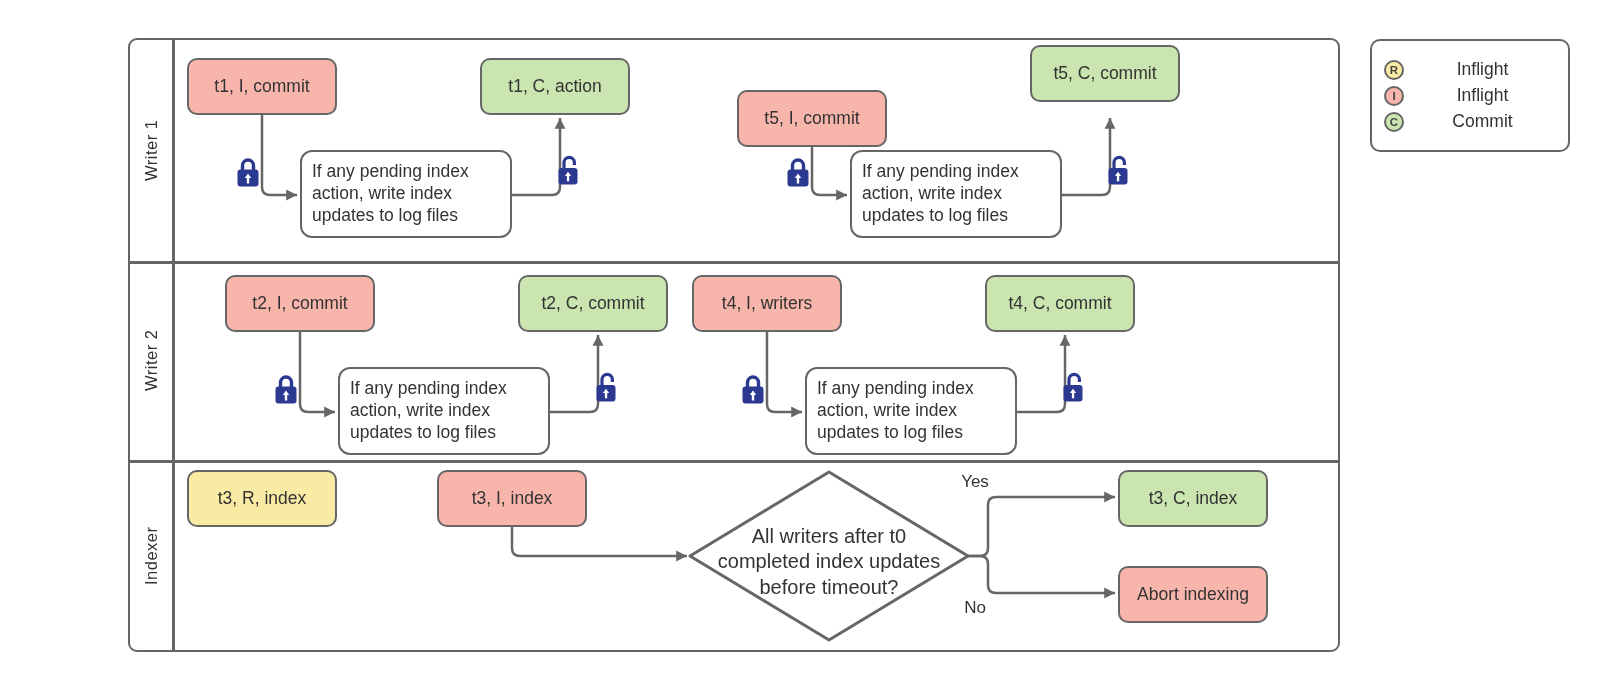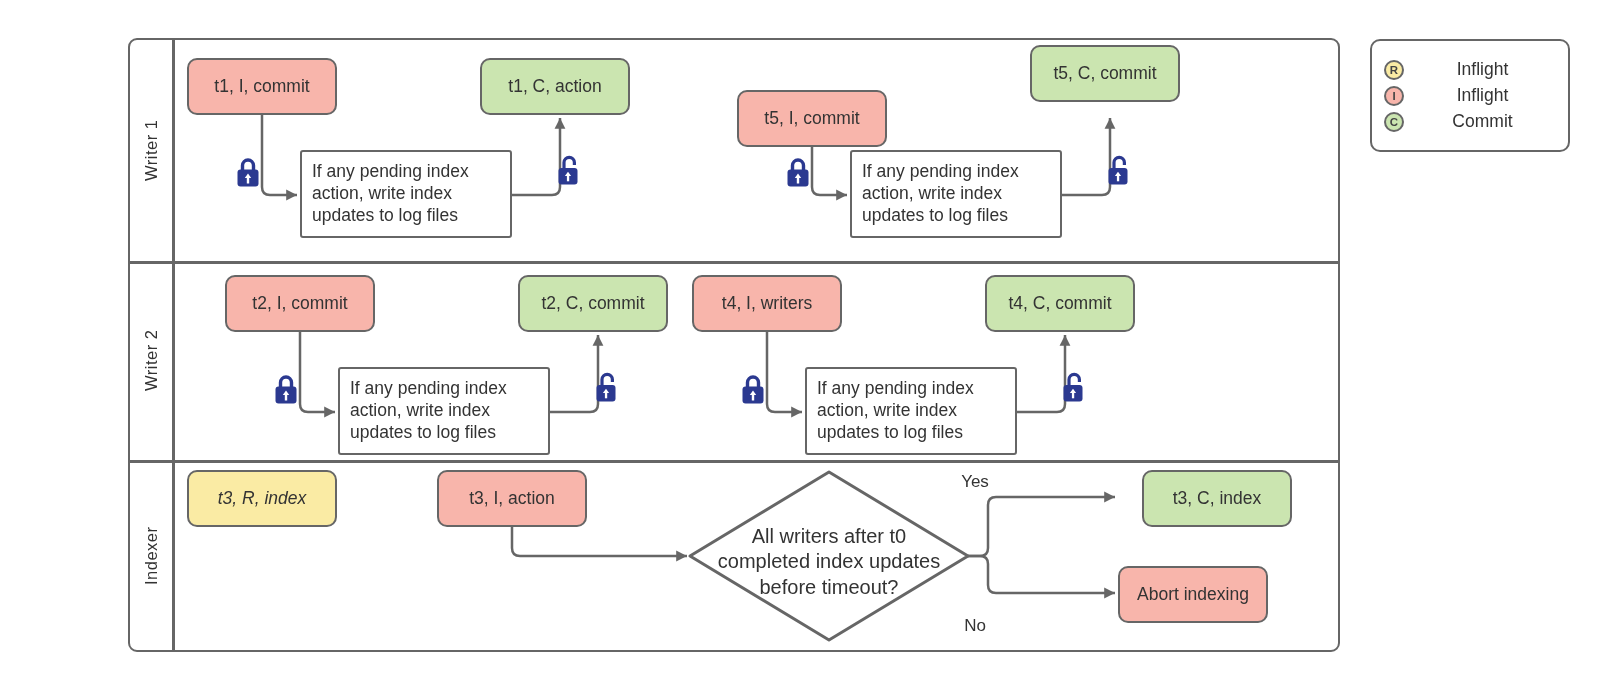--- a/index.html
+++ b/index.html
@@ -21,21 +21,21 @@
   }
   
   .node{
     position:absolute;display:flex;align-items:center;justify-content:center;
     box-sizing:border-box;border:2.5px solid #666;border-radius:10px;
     font-size:17.5px;color:#333;text-align:left;z-index:2;line-height:1.25;
   }
   .node.inflight{background:#F8B5AB;}
   .node.commit{background:#CBE5B0;}
   .node.requested{background:#FAEBA4;}
-  .node.process{background:#ffffff;border-radius:3px;padding:6px 10px;}
+  .node.process{background:#ffffff;border-radius:12px;padding:6px 10px;}
   .node.process .inner{max-width:192px;}
   .size-std{width:150px;height:57px;}
   .size-proc{width:212px;height:88px;}
   
   .wires{position:absolute;left:0;top:0;z-index:1;pointer-events:none;}
   
   .decision-text{
     position:absolute;left:712px;top:524px;width:234px;text-align:center;
     font-size:20px;line-height:1.27;z-index:2;
   }
@@ -109,26 +109,26 @@
   <div class="node process size-proc" style="left:338px;top:367px;">
       <div class="inner">If any pending index action, write index updates to log files</div>
     </div>
   <div class="node commit size-std" style="left:518px;top:275px;">t2, C, commit</div>
   <div class="node inflight size-std" style="left:692px;top:275px;">t4, I, writers</div>
   <div class="node process size-proc" style="left:805px;top:367px;">
       <div class="inner">If any pending index action, write index updates to log files</div>
     </div>
   <div class="node commit size-std" style="left:985px;top:275px;">t4, C, commit</div>
 
-  <div class="node requested size-std" style="left:187px;top:470px;font-style:italic;">t3, R, index</div>
-  <div class="node inflight size-std" style="left:437px;top:470px;">t3, I, action</div>
+  <div class="node requested size-std" style="left:187px;top:470px;">t3, R, index</div>
+  <div class="node inflight size-std" style="left:437px;top:470px;">t3, I, index</div>
   <div class="decision-text">All writers after t0 completed index updates before timeout?</div>
   <div class="branch-label" style="left:945px;top:472px;">Yes</div>
-  <div class="branch-label" style="left:945px;top:598px;margin-top:18px;">No</div>
-  <div class="node commit size-std" style="left:1118px;top:470px;margin-left:24px;">t3, C, index</div>
+  <div class="branch-label" style="left:945px;top:598px;">No</div>
+  <div class="node commit size-std" style="left:1118px;top:470px;">t3, C, index</div>
   <div class="node inflight size-std" style="left:1118px;top:566px;">Abort indexing</div>
 
   <div class="lock" style="left:236px;top:155px;">
     <svg viewBox="0 0 24 34" width="24" height="34">
         <path d="M6.5 16 V10.5 a5.5 5.5 0 0 1 11 0 V16" fill="none" stroke="#2B3990" stroke-width="3.4"></path>
         <rect x="1.5" y="14.5" width="21" height="17" rx="3" fill="#2B3990"></rect>
         <path d="M12 18.5 L15.2 23 H8.8 Z" fill="#fff"></path>
         <rect x="10.8" y="23" width="2.4" height="5.5" fill="#fff"></rect>
       </svg>
   </div>

